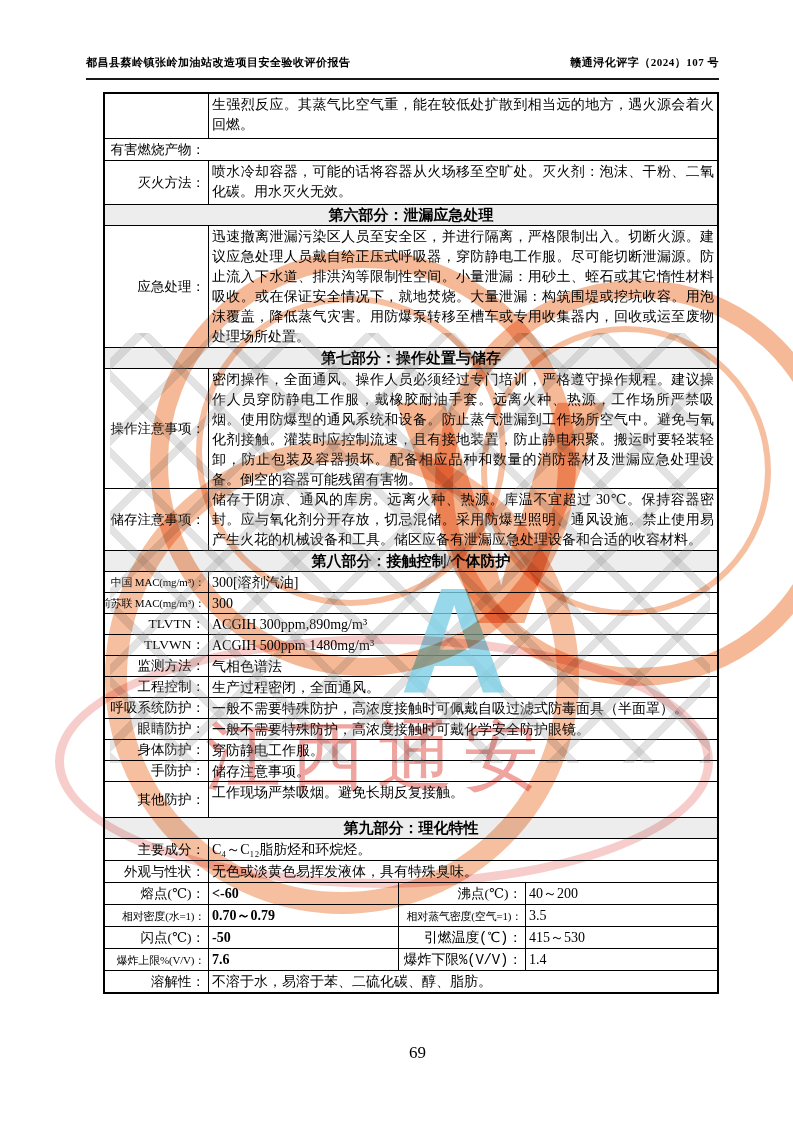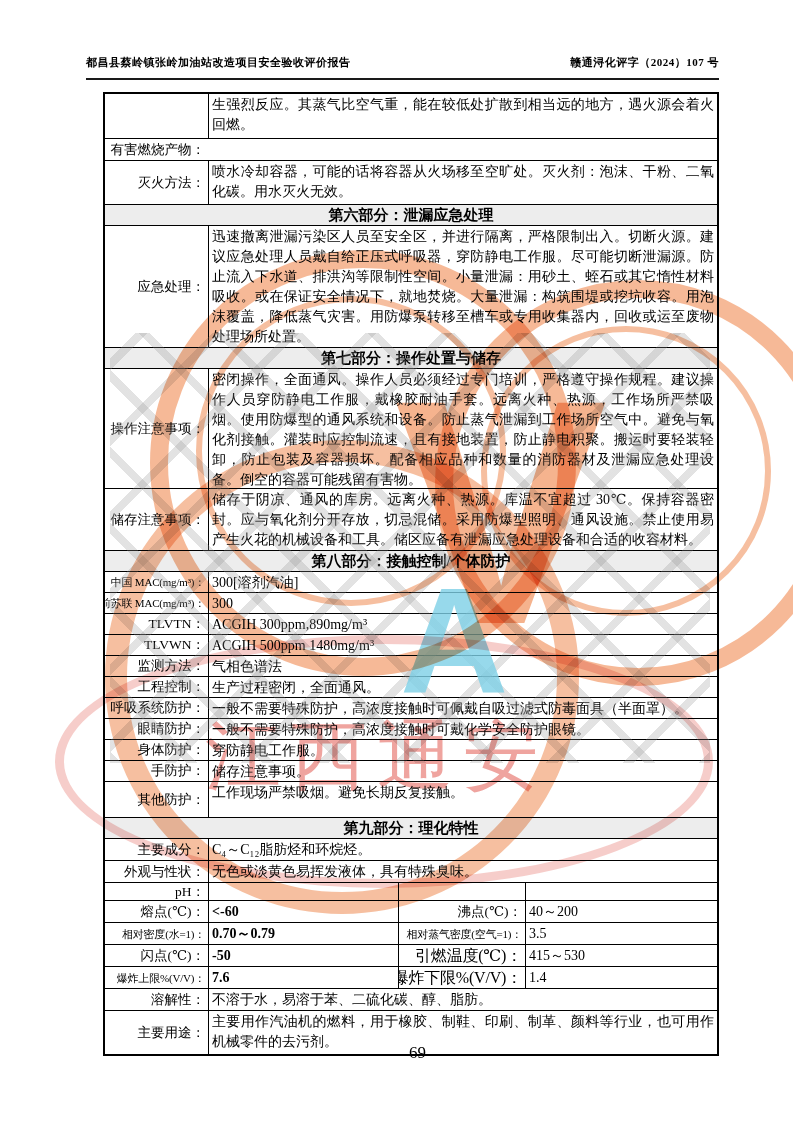--- a/index.html
+++ b/index.html
@@ -30,21 +30,21 @@
   }
   .val{flex:1 1 auto;font-size:14px;line-height:20px;text-align:justify;padding-top:1px;}
   .sec{
     flex:1 1 auto;text-align:center;font-weight:bold;font-size:15px;line-height:20px;
     background:#ededed;
   }
   .c2{width:190px;flex:0 0 190px;font-weight:bold;}
   .c3{width:127px;flex:0 0 127px;}
   .c4{flex:1 1 auto;}
   .tight{font-size:11px;letter-spacing:-.2px;white-space:nowrap;}
-  .tight2{font-size:16px;letter-spacing:-.2px;white-space:nowrap;}
+  .tight2{font-size:14px;letter-spacing:-.2px;white-space:nowrap;font-family:Liberation Mono, monospace;}
   
   .wm{position:absolute;inset:0;pointer-events:none;}
   .lattice{
     position:absolute;left:110px;top:333px;width:600px;height:430px;
     background:
       repeating-linear-gradient(45deg, rgba(145,145,145,.26) 0 8px, transparent 8px 54px),
       repeating-linear-gradient(-45deg, rgba(145,145,145,.26) 0 8px, transparent 8px 54px);
   }
   .ring{position:absolute;border-radius:50%;mix-blend-mode:multiply;}
   .ringA {left:150px;top:250px;width:390px;height:390px;border:18px solid rgba(238,128,66,.55);}
@@ -190,26 +190,20 @@
     <div class="row" style="height:22px">
       <div class="cell lab">主要成分：</div>
       <div class="cell val">C₄～C₁₂脂肪烃和环烷烃。</div>
     </div>
 
     <div class="row" style="height:22px">
       <div class="cell lab">外观与性状：</div>
       <div class="cell val">无色或淡黄色易挥发液体，具有特殊臭味。</div>
     </div>
 
-    <div class="row" style="height:18px">
-      <div class="cell lab">pH：</div>
-      <div class="cell val c2"></div>
-      <div class="cell lab c3"></div>
-      <div class="cell val c4"></div>
-    </div>
 
     <div class="row" style="height:22px">
       <div class="cell lab">熔点(℃)：</div>
       <div class="cell val c2">&lt;-60</div>
       <div class="cell lab c3">沸点(℃)：</div>
       <div class="cell val c4">40～200</div>
     </div>
 
     <div class="row" style="height:22px">
       <div class="cell lab tight">相对密度(水=1)：</div>
@@ -230,24 +224,20 @@
       <div class="cell val c2">7.6</div>
       <div class="cell lab c3 tight2">爆炸下限%(V/V)：</div>
       <div class="cell val c4">1.4</div>
     </div>
 
     <div class="row" style="height:22px">
       <div class="cell lab">溶解性：</div>
       <div class="cell val">不溶于水，易溶于苯、二硫化碳、醇、脂肪。</div>
     </div>
 
-    <div class="row" style="height:44px">
-      <div class="cell lab">主要用途：</div>
-      <div class="cell val">主要用作汽油机的燃料，用于橡胶、制鞋、印刷、制革、颜料等行业，也可用作机械零件的去污剂。</div>
-    </div>
 
   </div>
 
   <div class="wm">
     <div class="lattice"></div>
     <div class="wm-a">A</div>
     <div class="ring ringA"></div>
     <div class="ring ringA2"></div>
     <div class="ring ringB"></div>
     <div class="ring ringB2"></div>

